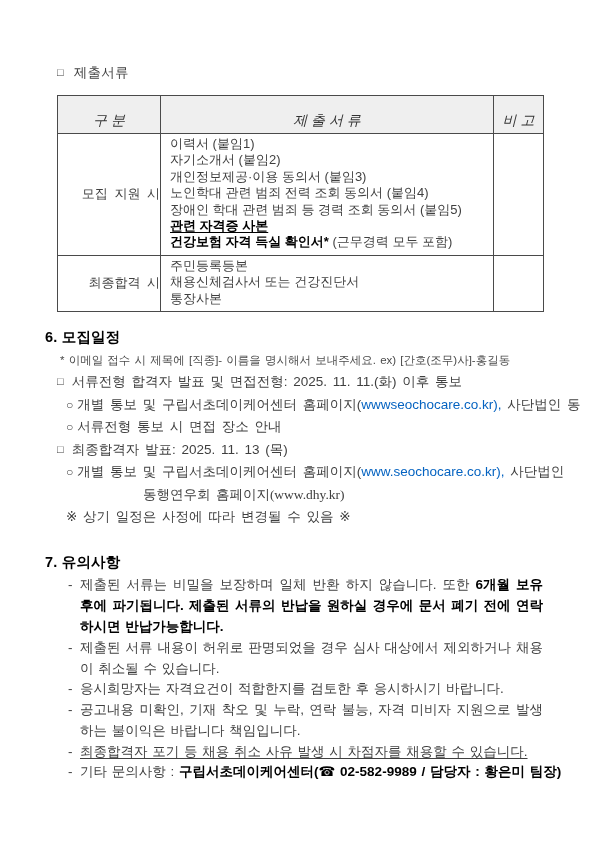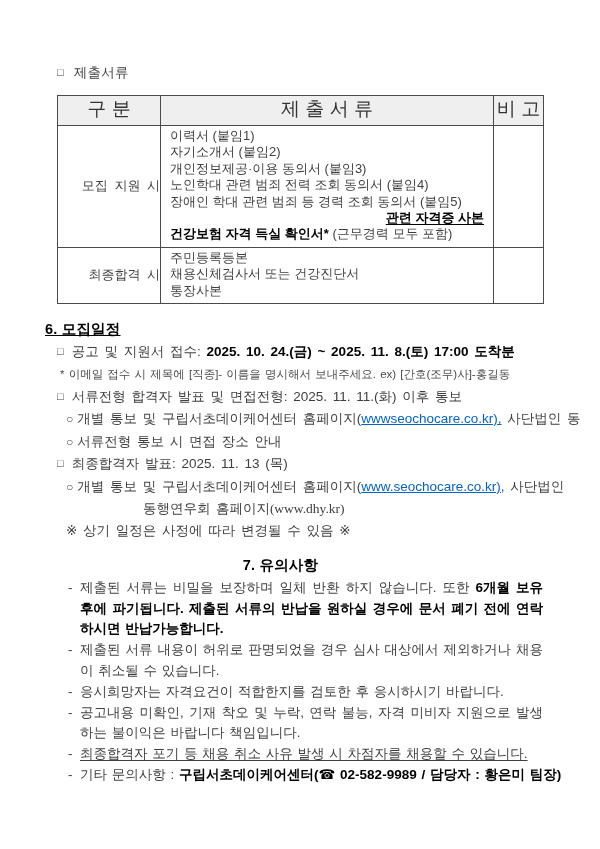--- a/index.html
+++ b/index.html
@@ -11,53 +11,54 @@
   * { margin: 0; padding: 0; box-sizing: border-box; }
   html, body { width: 600px; height: 849px; overflow: hidden; }
   body {
     background: #ffffff;
     font-family: "Liberation Sans", "DejaVu Sans", sans-serif;
     color: var(--body_text);
   }
   .page { padding: 64px 0 0 45px; width: 516px; }
 
   .b { font-weight: bold; color: var(--emphasis_text); }
-  .link { color: var(--link); text-decoration: underline; cursor: pointer; }
+  .link { color: var(--link); cursor: pointer; }
 
   
   .doc-title { margin-left: 12px; font-size: 13.5px; letter-spacing: 0.2px; }
   .doc-title .mk { margin-right: 10px; font-size: 11px; position: relative; top: -1px; }
 
   
   table.submission {
     border-collapse: collapse;
     table-layout: fixed;
     width: 486px;
     margin: 13px 0 0 12px;
   }
   table.submission th, table.submission td { border: 1px solid #4a4a4a; }
   table.submission th {
     background: var(--table_header_bg);
     font-weight: normal;
-    font-size: 19px;
-    padding: 0 0 3px;
+    font-size: 14px;
+    padding: 16px 0 3px;
     color: #333;
+    font-style: italic;
   }
   td.cat { text-align: right; vertical-align: middle; font-size: 13px; word-spacing: 3px; }
   td.docs { padding: 2px 9px 4px; vertical-align: top; }
   td.remark { vertical-align: top; }
   .docline { font-size: 13px; line-height: 16.4px; white-space: nowrap; }
-  .docline.bu { font-weight: bold; color: var(--emphasis_text); text-decoration: underline; text-underline-offset: 2px; text-align: right; }
+  .docline.bu { font-weight: bold; color: var(--emphasis_text); text-decoration: underline; text-underline-offset: 2px; }
   .docline.u  { text-underline-offset: 2px; }
   .docline.u .tail { font-weight: normal; color: var(--body_text); }
 
   
   .sec-heading { font-size: 14.5px; font-weight: bold; color: var(--emphasis_text); letter-spacing: 0.2px; }
-  .h6 { margin-top: 16px; text-decoration: underline; }
-  .h7 { margin-top: 13px; text-align: center; }
+  .h6 { margin-top: 16px; }
+  .h7 { margin-top: 25px; }
 
   
   .sec6 { margin-top: 2px; }
   .sec6 .line {
     font-size: 13.5px;
     line-height: 22.4px;
     white-space: nowrap;
     word-spacing: 2px;
     margin-left: 12px;
   }
@@ -125,23 +126,20 @@
           <div class="docline">채용신체검사서 또는 건강진단서</div>
           <div class="docline">통장사본</div>
         </td>
         <td class="remark"></td>
       </tr>
     </tbody>
   </table>
 
   <div class="sec-heading h6">6. 모집일정</div>
   <div class="sec6">
-    <div class="line">
-      <span class="mk">□</span><span>공고 및 지원서 접수: </span><span class="b">2025. 10. 24.(금) ~ 2025. 11. 8.(토) 17:00 도착분</span>
-    </div>
     <div class="line note">* 이메일 접수 시 제목에 [직종]- 이름을 명시해서 보내주세요. ex) [간호(조무)사]-홍길동</div>
     <div class="line">
       <span class="mk">□</span><span>서류전형 합격자 발표 및 면접전형: 2025. 11. 11.(화) 이후 통보</span>
     </div>
     <div class="line sub">
       <span class="mkc">○</span><span>개별 통보 및 구립서초데이케어센터 홈페이지(</span><span class="link">wwwseochocare.co.kr),</span><span> 사단법인 동</span>
     </div>
     <div class="line sub">
       <span class="mkc">○</span><span>서류전형 통보 시 면접 장소 안내</span>
     </div>

